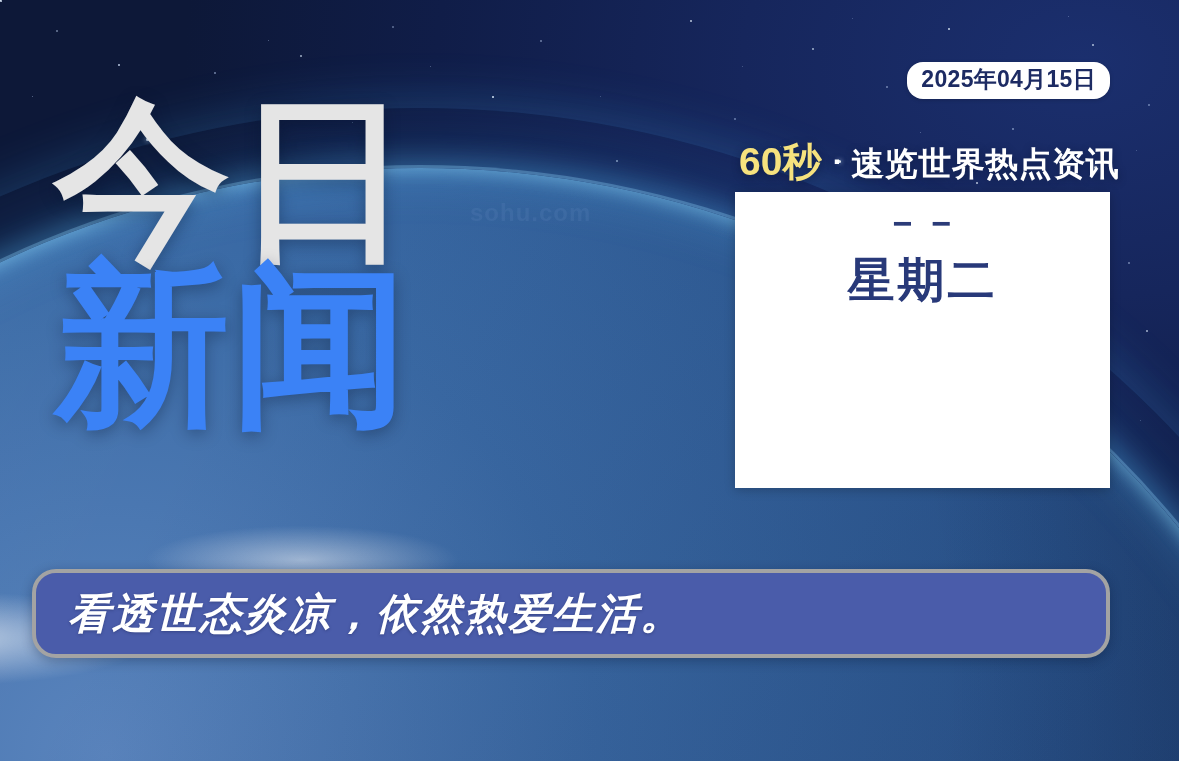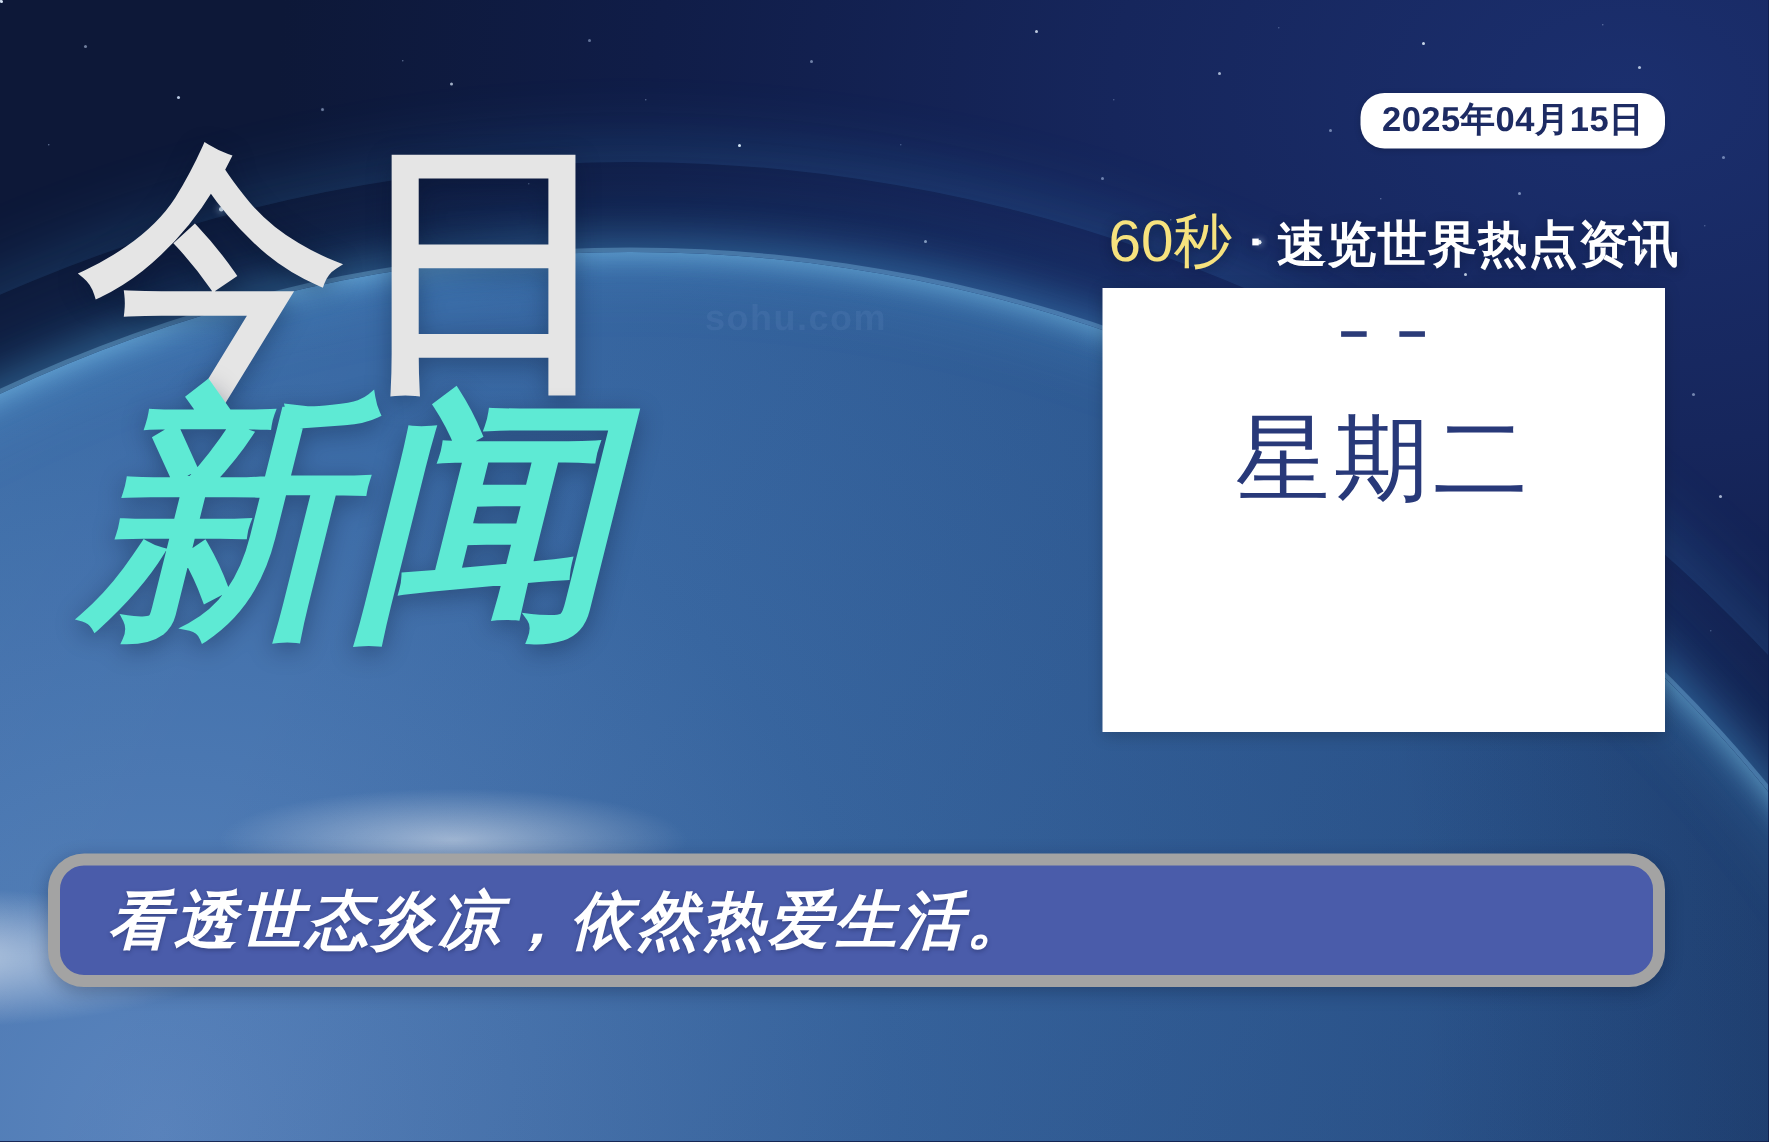--- a/index.html
+++ b/index.html
@@ -196,31 +196,31 @@
   .title-block { position:absolute; left:54px; top:96px; }
   .title-line {
     font-size:176px;
     line-height:.96;
     font-weight:700;
     letter-spacing:6px;
     white-space:nowrap;
     text-shadow:0 4px 16px rgba(6,16,44,.35);
   }
   .title-line.l1 { color:#e5e5e5; }
-  .title-line.l2 { color:#5eead4; margin-top:-4px; letter-spacing:2px;font-style:italic; }
+  .title-line.l2 { color:#3b82f6; margin-top:-4px; letter-spacing:2px; }
 
   
   .tagline {
     position:absolute; left:739px; top:142px;
     white-space:nowrap;
     line-height:1;
     text-shadow:0 2px 8px rgba(6,16,44,.45);
   }
   .tagline .secs {
-    color:#f6e27e; font-size:39px; font-weight:400; letter-spacing:0;
+    color:#f6e27e; font-size:39px; font-weight:700; letter-spacing:0;
   }
   .tagline .dot {
     color:#ffffff; font-size:30px; font-weight:700; margin:0 4px 0 7px;
     position:relative; top:-3px;
   }
   .tagline .txt {
     color:#ffffff; font-size:33px; font-weight:700; letter-spacing:.5px;
   }
 
   
@@ -237,39 +237,39 @@
   }
   .issue {
     font-size:41px; font-weight:700;
     letter-spacing:1px;
     white-space:nowrap;
     color:#2b3b78;
     display:flex; align-items:center; gap:18px;
   }
   .issue .dash { font-size:34px; font-weight:700; }
   .weekday {
-    margin-top:20px;
-    font-size:63px; font-weight:400; letter-spacing:3px;
+    margin-top:6px;
+    font-size:47px; font-weight:700; letter-spacing:3px;
     color:#283979;
     white-space:nowrap;
   }
   .lunar {
     margin-top:12px;
     font-size:70px; font-weight:700; letter-spacing:2px;
     color:#283979;
     white-space:nowrap;
   }
 
   
   .quote-banner {
     position:absolute;
     left:32px; top:569px;
     width:1078px; height:89px;
     background:#4a5caa;
-    border:8px solid #a3a3a3;
+    border:4px solid #a3a3a3;
     border-radius:24px;
     display:flex; align-items:center;
     box-shadow:0 3px 12px rgba(6,16,44,.30);
   }
   .quote-text {
     padding-left:32px;
     color:#ffffff;
     font-size:42px; font-weight:700;
     font-style:italic;
     letter-spacing:2px;

